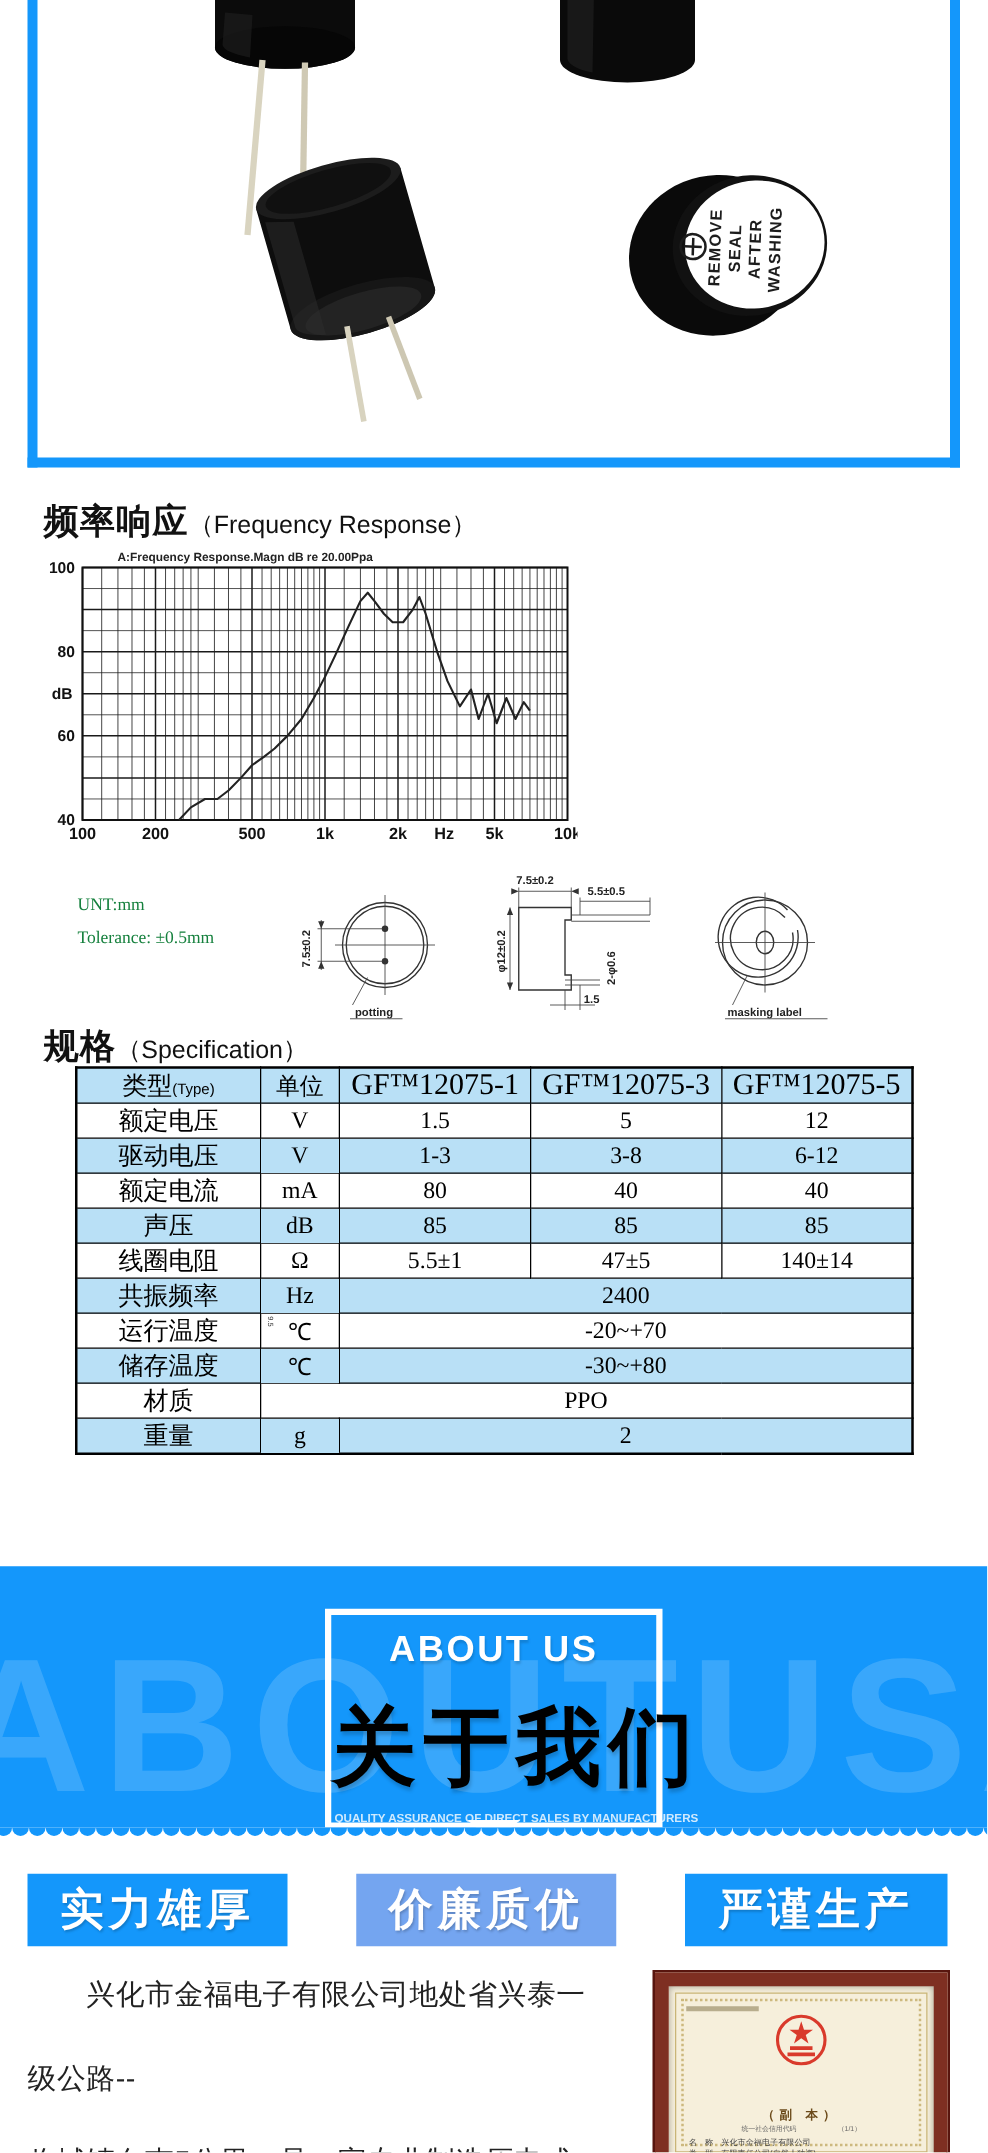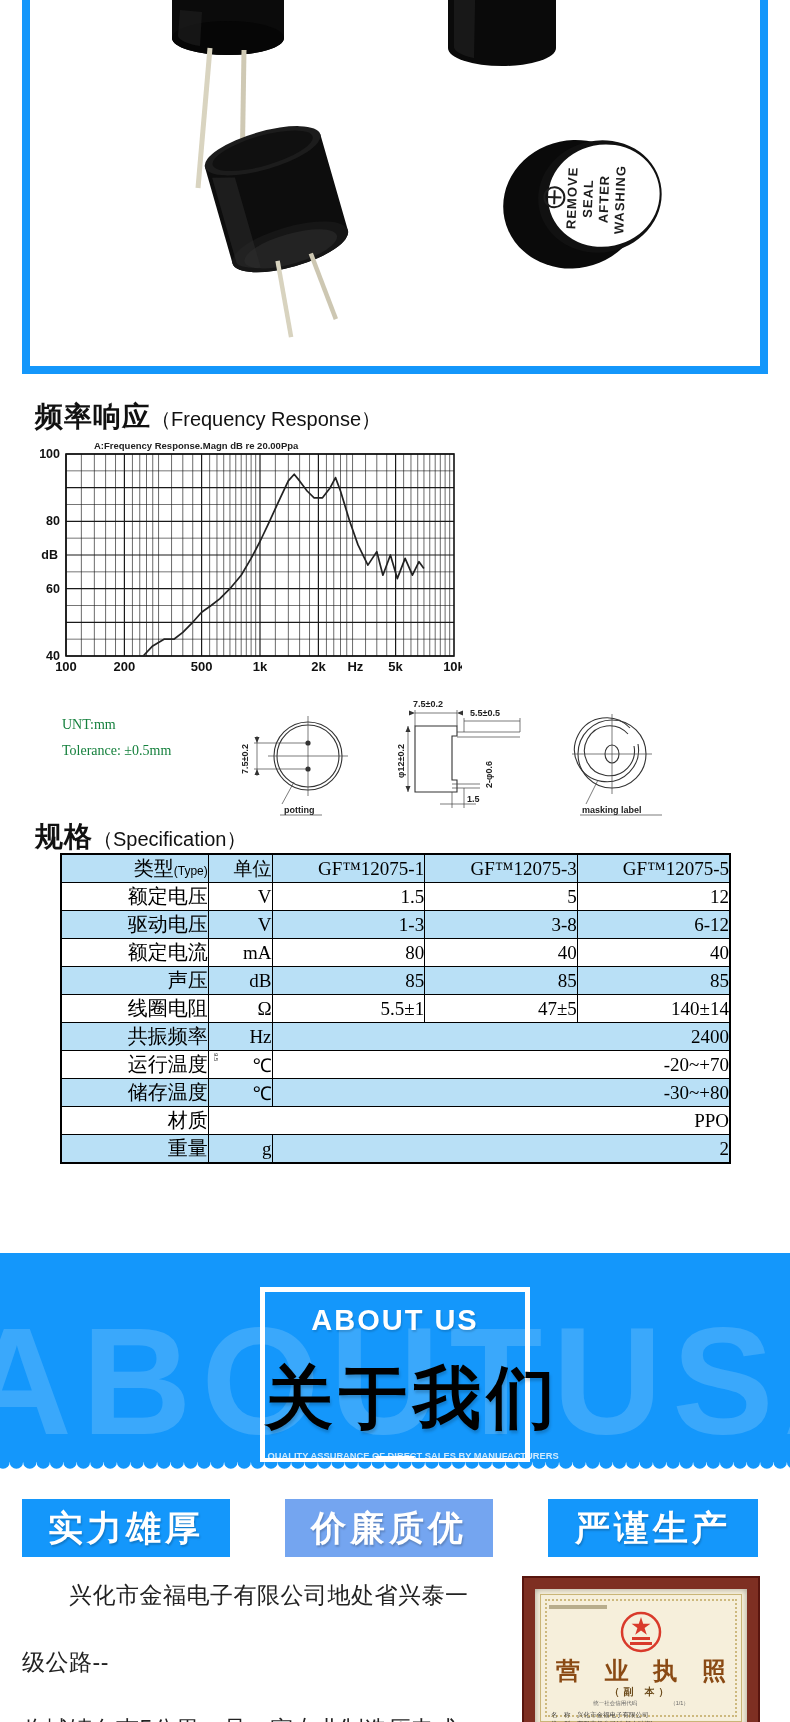--- a/index.html
+++ b/index.html
@@ -30,29 +30,29 @@
   .dim-notes{position:absolute;top:712px;left:62px;font-family:"Liberation Serif",serif;
     font-size:14px;color:#15803d;line-height:26px;}
   #dim-svg{position:absolute;top:696px;left:230px;}
   #dim-svg text{font-family:"Liberation Sans",sans-serif;font-size:9px;font-weight:700;fill:#222;}
   #dim-svg .shape{fill:none;stroke:#333;stroke-width:1.1;}
   #dim-svg .thin{fill:none;stroke:#444;stroke-width:0.7;}
 
   
   #spec-table{position:absolute;top:853px;left:60px;width:671px;border-collapse:collapse;
     border:2px solid #000;}
-  #spec-table td{border:1px solid #000;text-align:right;vertical-align:middle;height:23px;
+  #spec-table td{border:1px solid #000;text-align:center;vertical-align:middle;height:23px;
     font-size:19px;color:#000;}
   #spec-table tr.blue td{background:var(--table-blue);}
   #spec-table td.lbl{font-size:20px;width:148px;}
   #spec-table td.unit{width:64px;font-family:"Liberation Serif",serif;position:relative;}
   #spec-table td.val{font-family:"Liberation Serif",serif;width:153px;}
   #spec-table tr.hdr td{height:27px;}
   #spec-table .en-small{font-size:12px;}
-  #spec-table .model{font-family:"Liberation Serif",serif;font-size:19px;}
+  #spec-table .model{font-family:"Liberation Serif",serif;font-size:24px;}
   #spec-table .unit-note{position:absolute;left:4px;top:2px;font-size:6px;
     writing-mode:vertical-rl;font-family:"Liberation Sans",sans-serif;color:#333;}
 
   
   .banner{position:absolute;top:1253px;left:0;width:790px;height:209px;background:var(--accent);overflow:hidden;}
   .watermark{position:absolute;top:52px;left:-38px;font-size:152px;font-weight:900;
     color:#fff;opacity:0.16;letter-spacing:10px;white-space:nowrap;line-height:1;}
   .about-frame{position:absolute;top:34px;left:50%;transform:translateX(-50%);
     width:270px;height:176px;border:5px solid #fff;text-align:center;}
   .about-en{margin-top:12px;color:#fff;font-size:29px;font-weight:900;letter-spacing:2px;
@@ -450,21 +450,20 @@
   <div class="license">
     <div class="paper"></div>
     <div class="paper-inner"></div>
     <div class="certno-bar"></div>
     <svg class="emblem" width="42" height="42" viewBox="0 0 42 42">
       <circle cx="21" cy="21" r="19" fill="none" stroke="#d93a2b" stroke-width="2.5"></circle>
       <path d="M21,6 l2.2,6.8 h7.2 l-5.8,4.2 l2.2,6.8 l-5.8,-4.2 l-5.8,4.2 l2.2,-6.8 l-5.8,-4.2 h7.2 Z" fill="#d93a2b"></path>
       <rect x="12" y="26" width="18" height="3" fill="#d93a2b"></rect>
       <rect x="10" y="31" width="22" height="3" fill="#d93a2b"></rect>
     </svg>
-    <div class="lic-title">营 业 执 照</div>
     <div class="lic-sub">（副 本）</div>
     <div class="lic-code">统一社会信用代码　　　　　　（1/1）</div>
     <div class="lic-fields" id="lic-fields">
         <div class="lic-field">名　称　兴化市金福电子有限公司</div>
         <div class="lic-field">类　型　有限责任公司(自然人独资)</div>
       </div>
   </div>
 
 </div>
 

